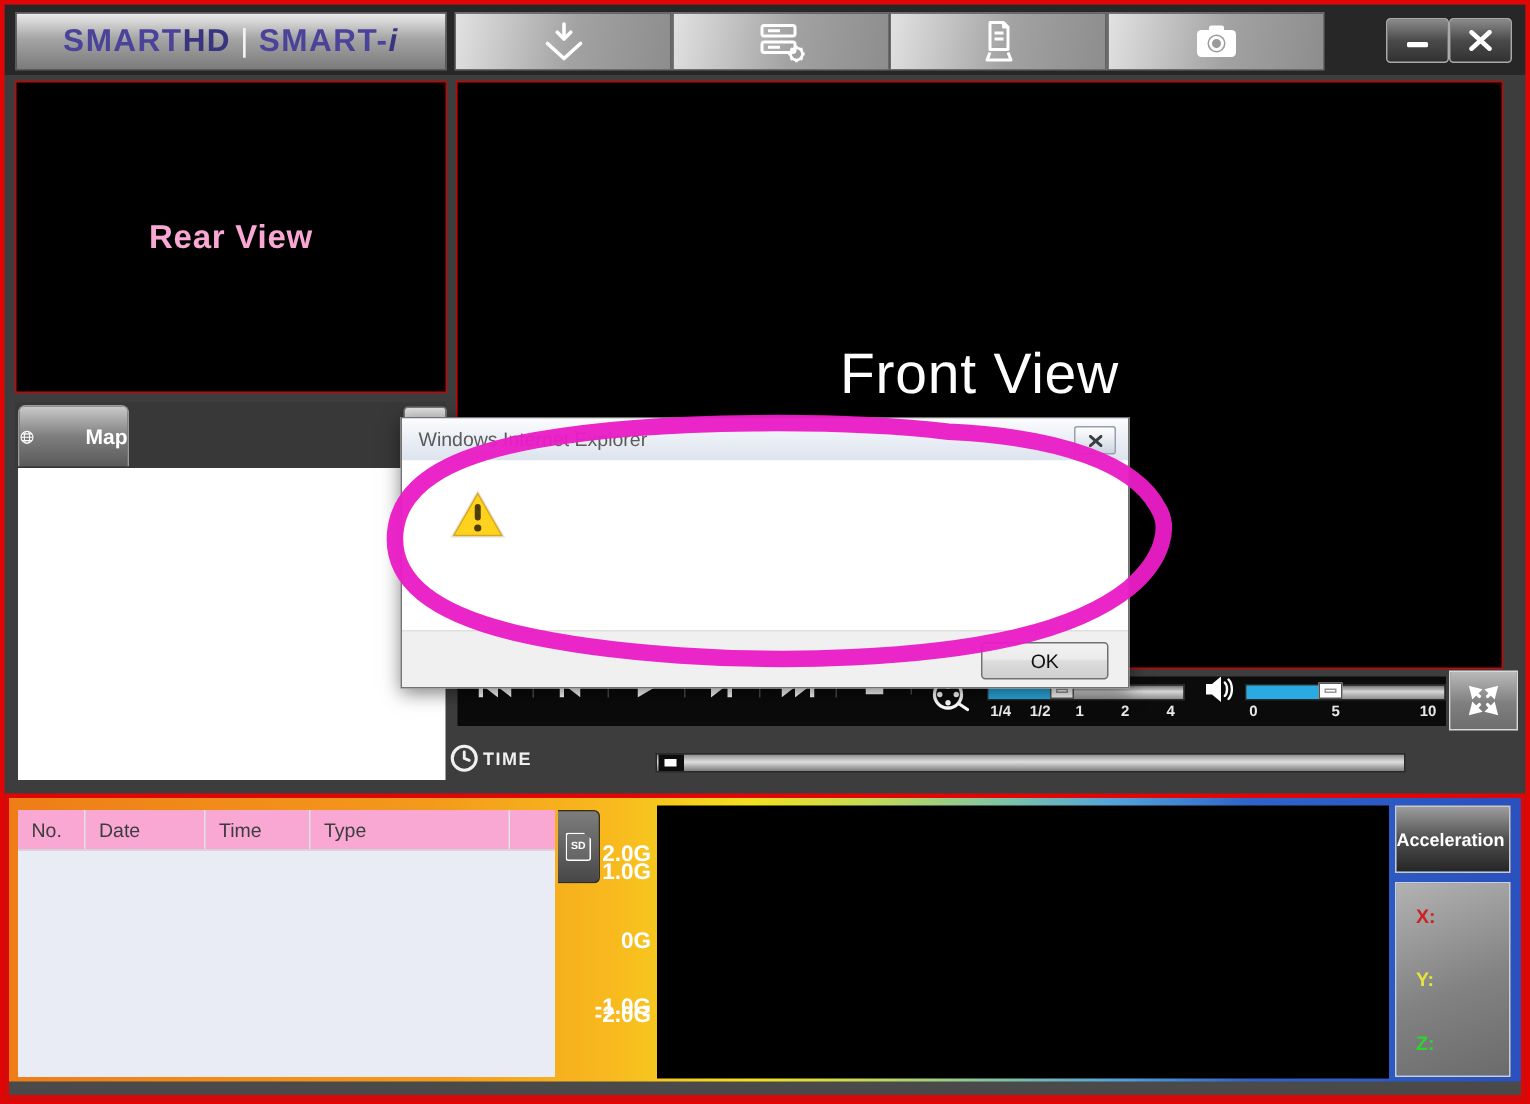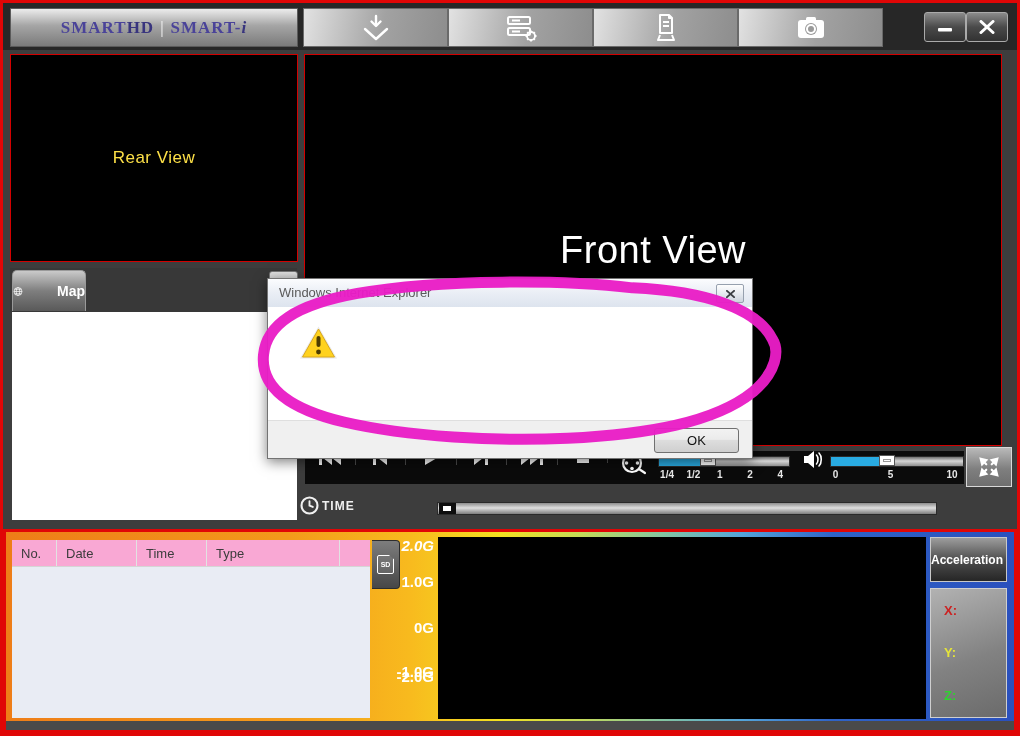--- a/index.html
+++ b/index.html
@@ -6,32 +6,32 @@
   #app{position:relative;width:1020px;height:736px;background:#3d3d3d;overflow:hidden;
        font-family:"Liberation Sans",sans-serif;-webkit-font-smoothing:antialiased;}
   .abs{position:absolute;}
   
   .red-frame{position:absolute;inset:0;border:3px solid #e00606;pointer-events:none;z-index:60;}
   
   .title-strip{left:3px;top:3px;width:1014px;height:47px;background:#272727;}
   .logo-box{left:10px;top:8px;width:286px;height:37px;
     background:linear-gradient(180deg,#ececec,#a5a5a5 45%,#7b7b7b);
     border:1px solid #5a5a5a;display:flex;align-items:center;justify-content:center;}
-  .logo{font-weight:bold;font-size:17px;letter-spacing:1px;color:#4a4399;font-family:Liberation Serif, serif;}
+  .logo{font-weight:bold;font-size:21px;letter-spacing:1px;color:#4a4399;font-family:Liberation Sans, sans-serif;}
   .logo .hd{color:#38347e;}
   .logo .sep{color:#f5f5f5;font-weight:normal;padding:0 6px;}
   .logo .ital{font-style:italic;}
   .tb-btn{top:8px;width:143px;height:37px;background:linear-gradient(100deg,#e2e2e2,#a2a2a2 55%,#8d8d8d);
     border:1px solid #6a6a6a;display:flex;align-items:center;justify-content:center;cursor:pointer;}
   .winctl{top:12px;width:40px;height:28px;border-radius:3px;border:1px solid #aaa;
     background:linear-gradient(180deg,#8b8b8b,#4a4a4a 50%,#323232);
     display:flex;align-items:center;justify-content:center;cursor:pointer;}
   
   .video-panel{background:#000;border:1px solid #d40000;display:flex;align-items:center;justify-content:center;}
-  .rear-label{color:#fde047;font-size:17px;font-weight:400;letter-spacing:.5px;}
+  .rear-label{color:#f9a8d4;font-size:22px;font-weight:700;letter-spacing:.5px;}
   .front-label{color:#fff;font-size:38px;font-weight:normal;letter-spacing:.5px;}
   
   .map-bar{left:10px;top:268px;width:287px;height:44px;background:#383838;}
   .map-tab{left:12px;top:270px;width:74px;height:41px;border-radius:5px 5px 0 0;
     background:linear-gradient(180deg,#cacaca,#7e7e7e 50%,#595959);border:1px solid #9a9a9a;border-bottom:none;
     display:flex;align-items:center;justify-content:center;gap:6px;cursor:pointer;box-sizing:border-box;}
   .map-tab span{color:#fff;font-weight:bold;font-size:14px;padding-left:28px;}
   .map-mini-btn{left:269px;top:271px;width:27px;height:36px;border-radius:3px;border:1px solid #777;
     background:linear-gradient(180deg,#e0e0e0,#9d9d9d);z-index:5;cursor:pointer;}
   .map-area{left:12px;top:312px;width:285px;height:208px;background:#fff;}
@@ -318,21 +318,21 @@
       <div class="col" style="width:133px;">Type</div>
       <div class="col" style="width:30px;border-right:none;"></div>
     </div>
     <div></div>
   </div>
 
   <div class="abs sd-btn">
     <div class="sd-glyph">SD</div>
   </div>
 
-  <span class="g-label" style="top:537px;font-style:italic;">2.0G</span>
+  <span class="g-label" style="top:561px;">2.0G</span>
   <span class="g-label" style="top:573px;">1.0G</span>
   <span class="g-label" style="top:619px;">0G</span>
   <span class="g-label" style="top:663px;">-1.0G</span>
   <span class="g-label" style="top:668px;">-2.0G</span>
 
   <div class="abs g-chart"></div>
 
   <div class="abs accel-btn">
     <span>Acceleration</span>
   </div>

